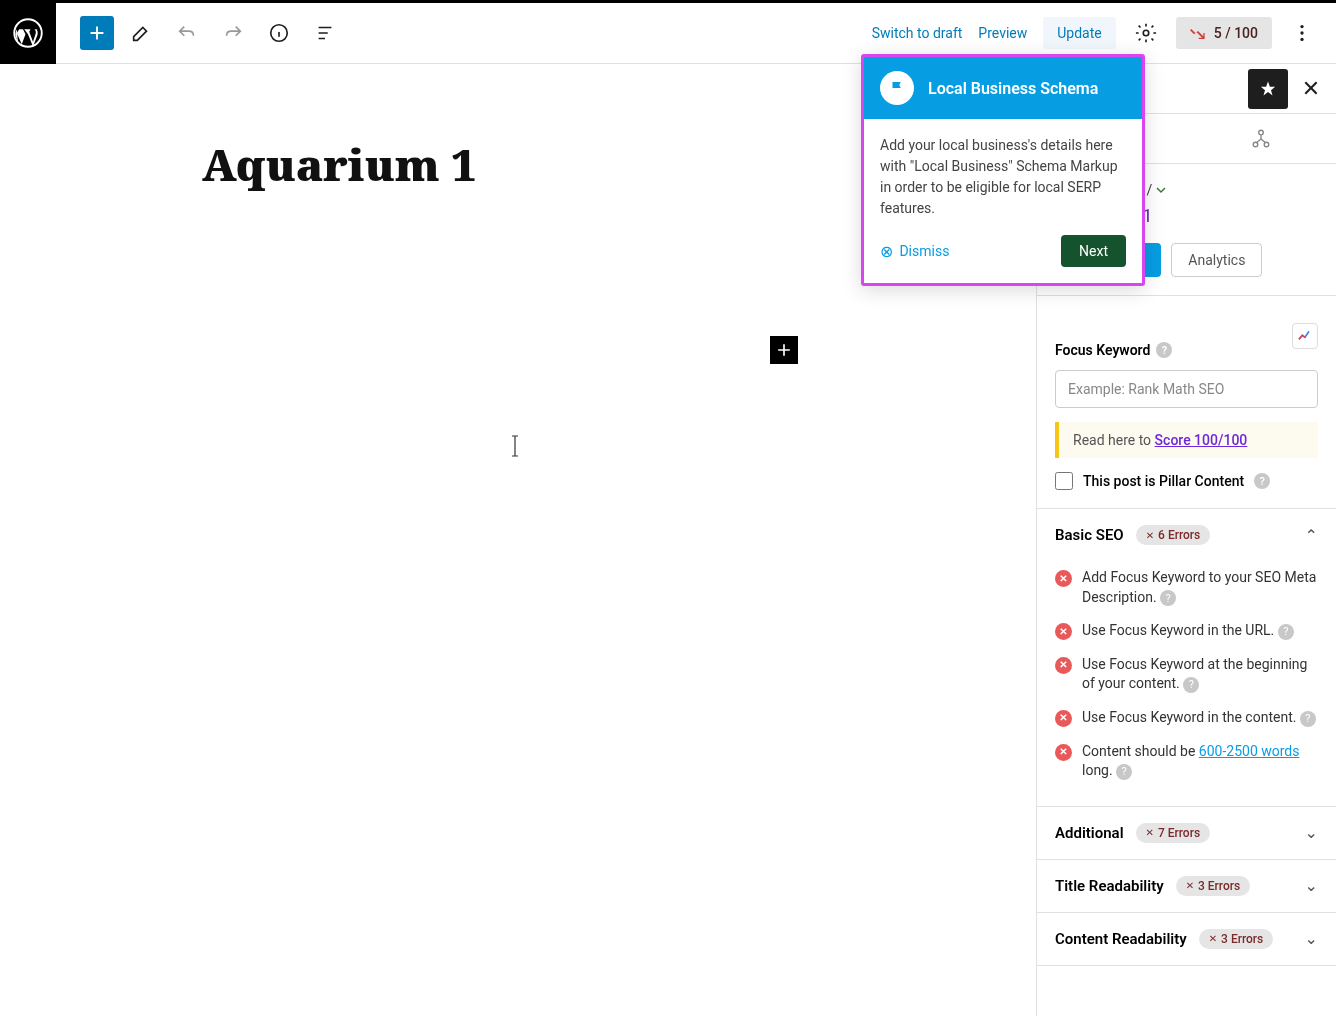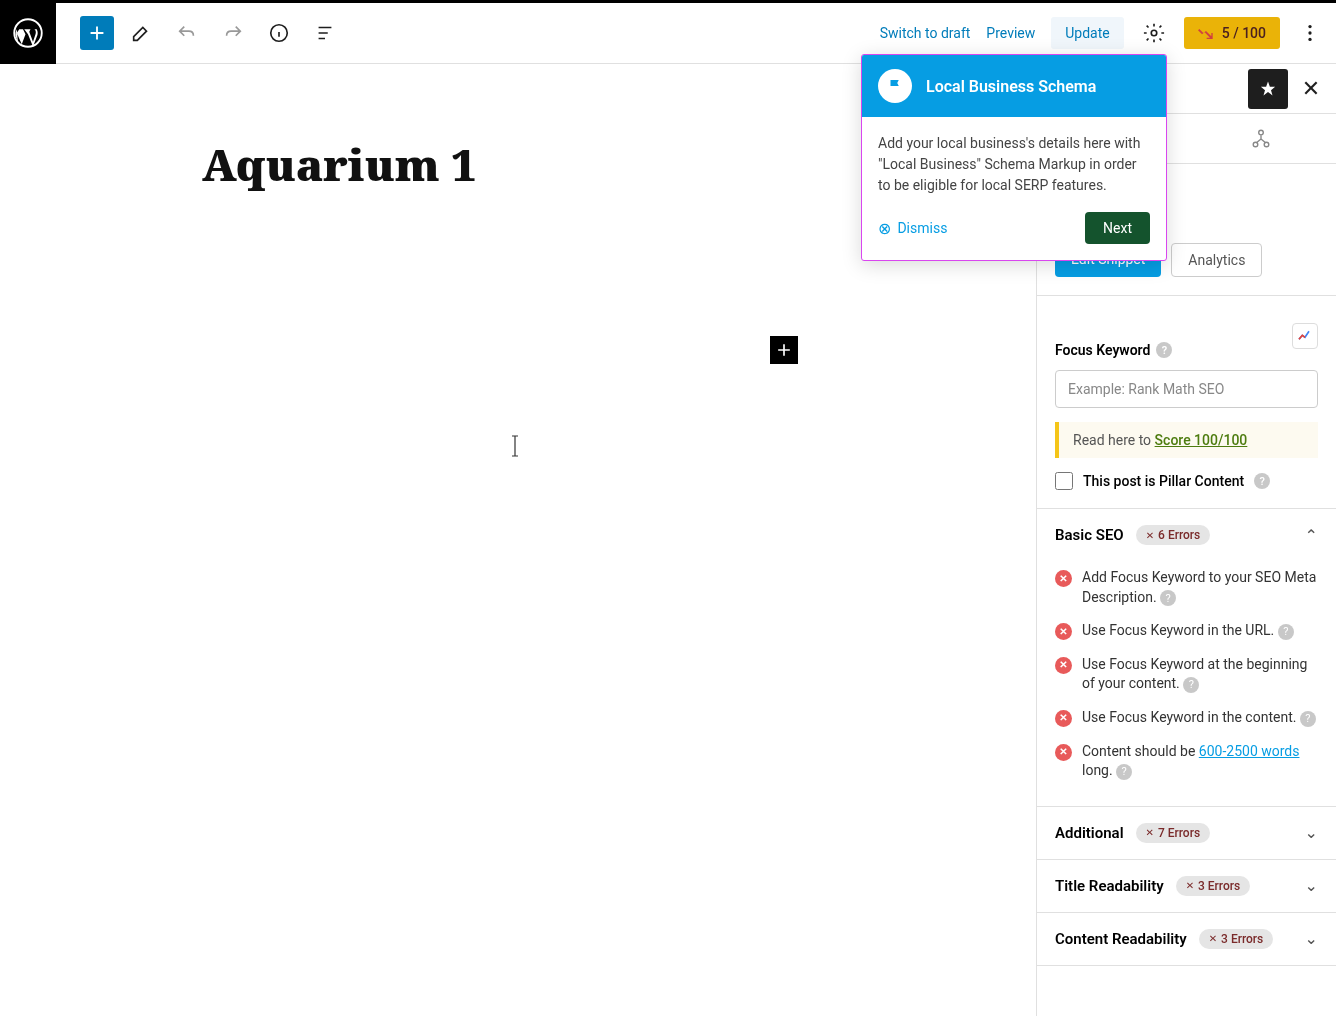--- a/index.html
+++ b/index.html
@@ -10,24 +10,24 @@
     .header { height: 61px; display: flex; align-items: center; background: #fff; border-bottom: 1px solid #e0e0e0; position: relative; }
     .wp-logo { width: 56px; height: 61px; background: #000; display: flex; align-items: center; justify-content: center; }
     .wp-logo svg { width: 30px; height: 30px; fill: #fff; }
     
     .toolbar-left { display: flex; align-items: center; gap: 8px; padding-left: 24px; }
     .add-btn { width: 34px; height: 34px; background: #007cba; border-radius: 3px; display: flex; align-items: center; justify-content: center; cursor: pointer; }
     .add-btn svg { fill: #fff; width: 22px; height: 22px; }
     .tool-icon { width: 38px; height: 38px; display: flex; align-items: center; justify-content: center; cursor: pointer; color: #1e1e1e; }
     .tool-icon.disabled { color: #999; }
     
-    .toolbar-right { position: absolute; right: 0; display: flex; align-items: center; gap: 16px; padding-right: 12px; }
+    .toolbar-right { position: absolute; right: 0; display: flex; align-items: center; gap: 16px; padding-right: 20px; }
     .link-btn { color: #007cba; font-size: 14px; cursor: pointer; }
     .update-btn { color: #007cba; font-size: 14px; cursor: pointer; padding: 8px 14px; background: #f0f6fb; border-radius: 3px; }
-    .score-badge { background: #eab308; padding: 8px 14px; border-radius: 3px; display: flex; align-items: center; gap: 8px; font-size: 14px; color: #4a2020; font-weight: 500; }
+    .score-badge { background: #e5e5e5; padding: 8px 14px; border-radius: 3px; display: flex; align-items: center; gap: 8px; font-size: 14px; color: #4a2020; font-weight: 500; }
     .score-badge svg { width: 16px; height: 14px; fill: #d04040; }
     .gear-icon { width: 28px; height: 28px; display: flex; align-items: center; justify-content: center; cursor: pointer; }
     .dots-icon { width: 28px; height: 28px; display: flex; align-items: center; justify-content: center; cursor: pointer; }
     
     .main-layout { display: flex; height: calc(100% - 64px); }
     .editor-area { flex: 1; padding-top: 70px; position: relative; }
     .page-title { font-family: "Noto Serif", Georgia, serif; font-size: 44px; font-weight: 900; color: #111; margin-left: 202px; }
     .add-block-btn { position: absolute; top: 272px; right: 238px; width: 28px; height: 28px; background: #000; display: flex; align-items: center; justify-content: center; cursor: pointer; }
     .add-block-btn svg { fill: #fff; width: 20px; height: 20px; }
     .cursor-mark { position: absolute; top: 370px; left: 510px; width: 2px; height: 22px; }
@@ -50,40 +50,40 @@
     .btn-secondary { background: #fff; border: 1px solid #ccc; color: #555; padding: 8px 16px; border-radius: 4px; font-size: 14px; cursor: pointer; }
     
     .keyword-section { padding: 18px; border-bottom: 1px solid #e0e0e0; }
     .kw-header { display: flex; align-items: center; justify-content: space-between; margin-bottom: 12px; }
     .kw-label { font-weight: 600; font-size: 14px; display: flex; gap: 6px; margin-top: 28px; }
     .help-icon { width: 16px; height: 16px; border-radius: 50%; background: #c8c8c8; color: #fff; font-size: 11px; display: inline-flex; align-items: center; justify-content: center; }
     .trend-icon { width: 26px; height: 26px; border: 1px solid #ddd; border-radius: 4px; display: flex; align-items: center; justify-content: center; }
     .kw-input { width: 100%; padding: 10px 12px; border: 1px solid #ccc; border-radius: 4px; font-size: 14px; }
     .kw-input::placeholder { color: #888; }
     .tip-box { margin-top: 14px; padding: 10px 14px; background: #fdfaf0; border-left: 4px solid #f5c518; font-size: 14px; color: #555; }
-    .tip-box a { color: #4d7c0f; text-decoration: underline; font-weight: 500; }
+    .tip-box a { color: #6d28d9; text-decoration: underline; font-weight: 500; }
     .pillar-row { margin-top: 14px; display: flex; align-items: center; gap: 10px; font-size: 14px; font-weight: 500; }
     .pillar-row input { width: 18px; height: 18px; }
     
     .collapsible { border-bottom: 1px solid #e0e0e0; }
     .collapse-header { padding: 16px 18px; display: flex; align-items: center; justify-content: space-between; cursor: pointer; gap: 16px; }
     .collapse-left { display: flex; align-items: center; gap: 12px; }
     .collapse-title { font-weight: 600; font-size: 15px; }
     .error-badge { background: #e5e5e5; color: #7a2a2a; padding: 3px 10px; border-radius: 12px; font-size: 12px; display: inline-flex; align-items: center; gap: 4px; font-weight: 500; }
     .error-badge::before { content: "✕"; font-size: 10px; }
     .chevron { color: #555; }
     
     .seo-list { padding: 0 18px 18px; }
     .seo-item { display: flex; align-items: flex-start; gap: 10px; padding: 7px 0; font-size: 14px; color: #333; line-height: 1.4; }
     .seo-item-icon { width: 17px; height: 17px; border-radius: 50%; background: #e85a5a; flex-shrink: 0; display: flex; align-items: center; justify-content: center; margin-top: 2px; position: relative; }
     .seo-item-icon::before { content: "✕"; color: #fff; font-size: 10px; font-weight: bold; }
     .seo-item a { color: #069de3; text-decoration: underline; }
     
     
-    .popover { position: absolute; top: 54px; left: 861px; width: 306px; background: #fff; border: 1px solid #d946ef; box-shadow: 0 4px 20px rgba(0,0,0,0.15); z-index: 100; border-radius: 3px; overflow: hidden; }
+    .popover { position: absolute; top: 54px; left: 861px; width: 284px; background: #fff; border: 3px solid #d946ef; box-shadow: 0 4px 20px rgba(0,0,0,0.15); z-index: 100; border-radius: 3px; overflow: hidden; }
     .popover-header { background: #069de3; padding: 14px 16px; display: flex; align-items: center; gap: 14px; }
     .popover-icon { width: 34px; height: 34px; background: #fff; border-radius: 50%; display: flex; align-items: center; justify-content: center; }
     .popover-icon svg { fill: #069de3; width: 18px; height: 18px; }
     .popover-title { color: #fff; font-weight: 600; font-size: 16px; }
     .popover-body { padding: 16px; font-size: 14px; color: #444; line-height: 1.5; }
     .popover-footer { padding: 0 16px 16px; display: flex; align-items: center; justify-content: space-between; }
     .dismiss-link { color: #069de3; font-size: 14px; display: flex; align-items: center; gap: 6px; cursor: pointer; }
     .dismiss-link::before { content: "⊗"; font-size: 16px; }
     .next-btn { background: #14532d; color: #fff; padding: 8px 18px; border-radius: 4px; font-size: 14px; cursor: pointer; }
   </style>

